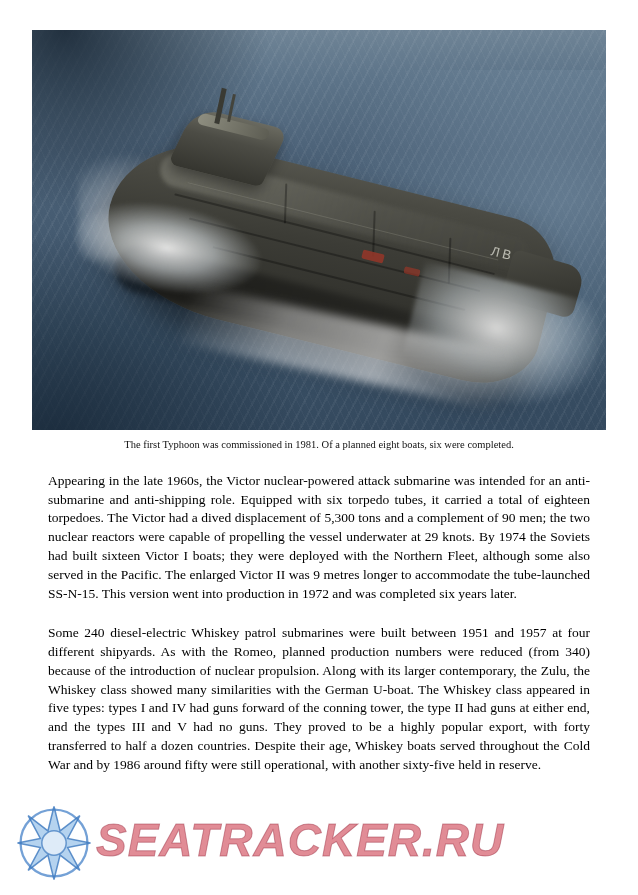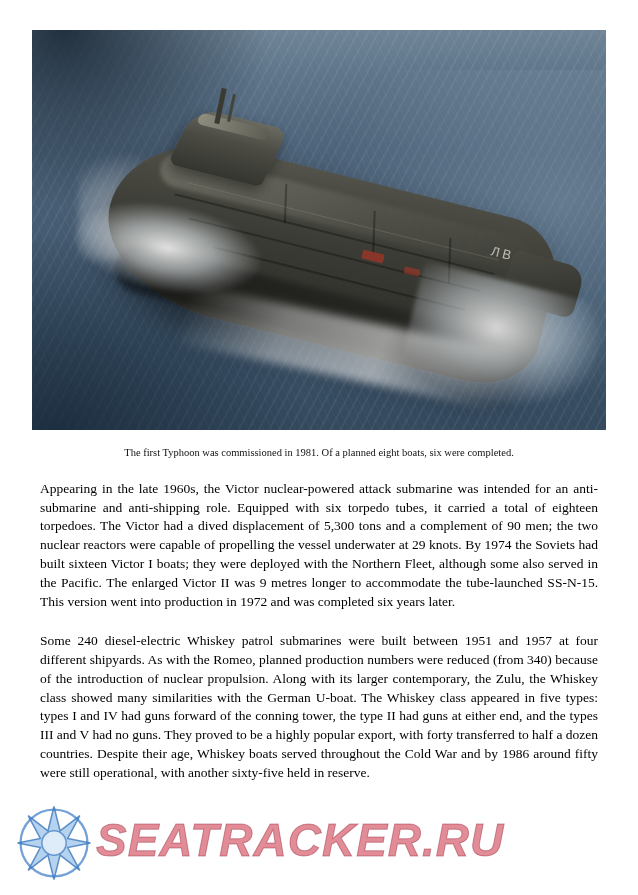--- a/index.html
+++ b/index.html
@@ -227,38 +227,38 @@
     border-radius: 2px;
   }
 
   
   .caption {
     width: 574px;
     text-align: center;
     font-size: 10.5px;
     font-family: "Liberation Serif", serif;
     color: #111;
-    margin-top: 16px;
+    margin-top: 8px;
     line-height: 1.3;
   }
 
   
   .section {
     margin-top: 20px;
   }
   .section h2 {
     font-size: 13.5px;
     font-weight: bold;
     margin: 0 0 11px 0;
     font-family: "Liberation Serif", serif;
   }
   .section p {
     font-size: 13.5px;
     line-height: 1.40;
-    margin: 8px;
+    margin: 16px;
     text-align: justify;
     font-family: "Liberation Serif", serif;
   }
 
   
   .watermark {
     position: absolute;
     left: 0;
     bottom: 6px;
     width: 638px;

